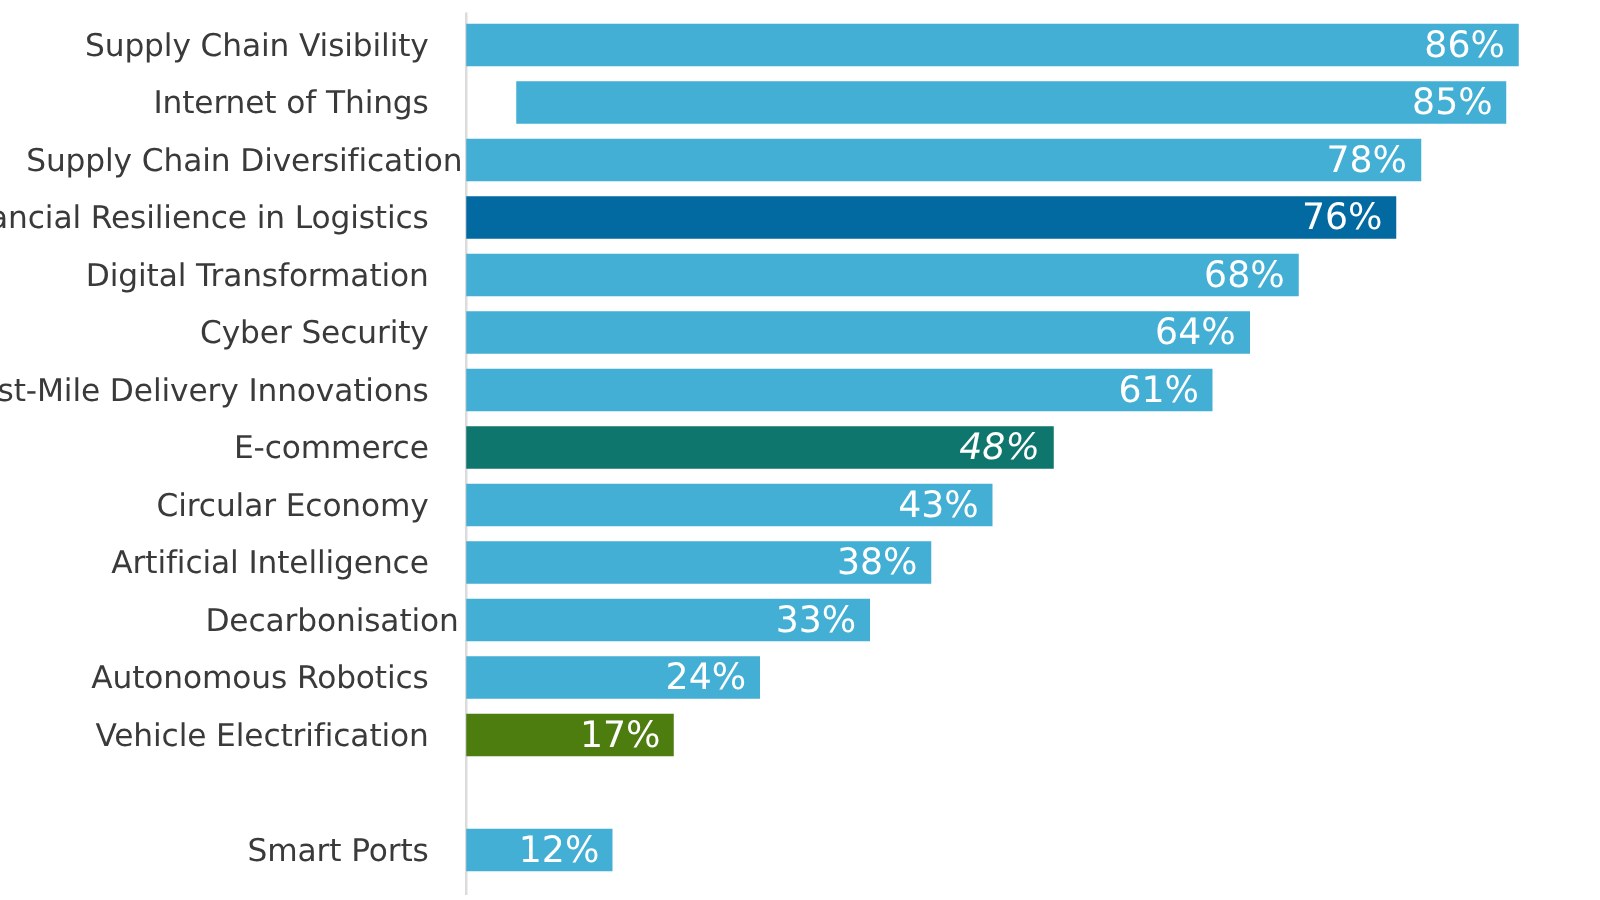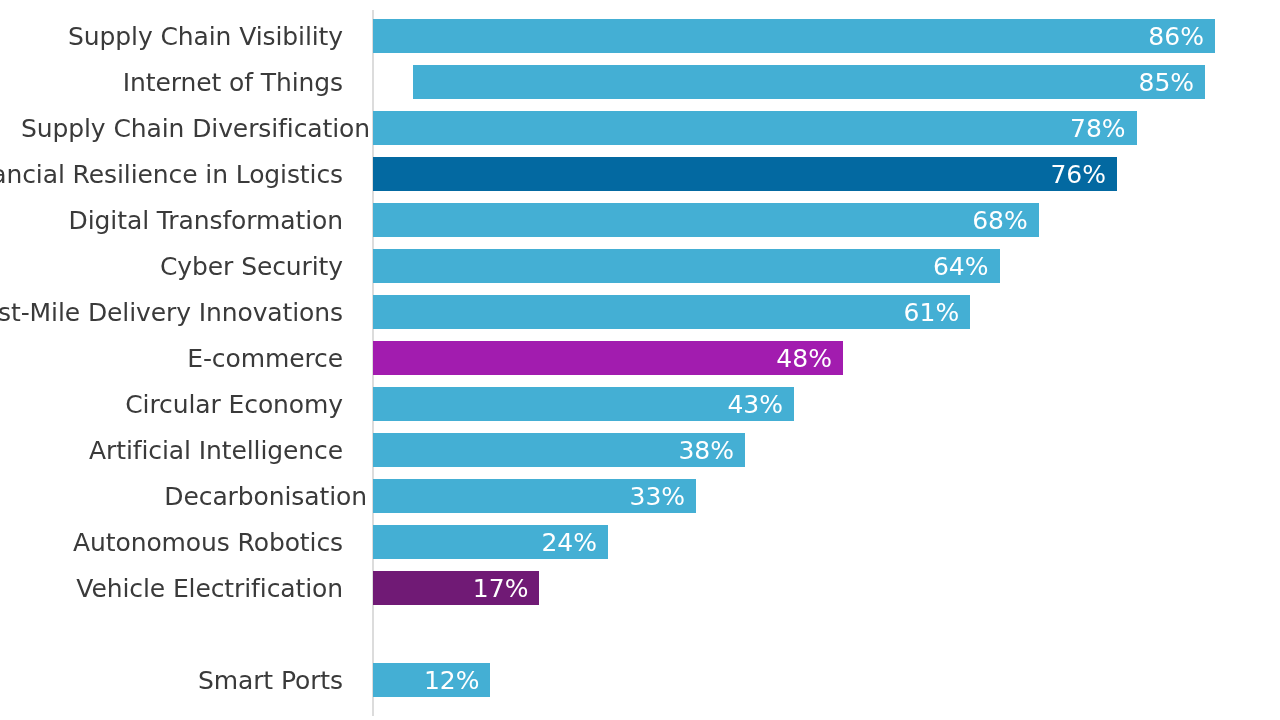--- a/index.html
+++ b/index.html
@@ -77,21 +77,21 @@
   .bar.highlight {
     background: #063E60;
   }
 
   .bar-value {
     position: absolute;
     right: 11px;
     top: 50%;
     transform: translateY(-50%);
     color: #ffffff;
-    font-size: 25px;
+    font-size: 29px;
     line-height: 1;
     white-space: nowrap;
   }
 </style>
 </head>
 <body>
 
 <div id="chart-root">
 
   <div class="axis-line"></div>
@@ -149,21 +149,21 @@
         <div class="cat-label">Last-Mile Delivery Innovations</div>
         <div class="bar-track" style="width: 597.19px;">
           <div class="bar" style="background: rgb(68, 175, 212);">
             <span class="bar-value">61%</span>
           </div>
         </div>
       </div>
       <div class="bar-row" style="top: 341px; height: 34px;">
         <div class="cat-label">E-commerce</div>
         <div class="bar-track" style="width: 469.92px;">
-          <div class="bar highlight" style="background: #a21caf;">
+          <div class="bar highlight" style="background: #0f766e; font-style: italic;">
             <span class="bar-value">48%</span>
           </div>
         </div>
       </div>
       <div class="bar-row" style="top: 387px; height: 34px;">
         <div class="cat-label">Circular Economy</div>
         <div class="bar-track" style="width: 420.97px;">
           <div class="bar" style="background: rgb(68, 175, 212);">
             <span class="bar-value">43%</span>
           </div>
@@ -189,21 +189,21 @@
         <div class="cat-label">Autonomous Robotics</div>
         <div class="bar-track" style="width: 234.96px;">
           <div class="bar" style="background: rgb(68, 175, 212);">
             <span class="bar-value">24%</span>
           </div>
         </div>
       </div>
       <div class="bar-row" style="top: 571px; height: 34px;">
         <div class="cat-label">Vehicle Electrification</div>
         <div class="bar-track" style="width: 166.43px;">
-          <div class="bar" style="background: #701a75;">
+          <div class="bar" style="background: #4d7c0f;">
             <span class="bar-value">17%</span>
           </div>
         </div>
       </div>
       <div class="bar-row" style="top: 663px; height: 34px;">
         <div class="cat-label">Smart Ports</div>
         <div class="bar-track" style="width: 117.48px;">
           <div class="bar" style="background: rgb(68, 175, 212);">
             <span class="bar-value">12%</span>
           </div>

